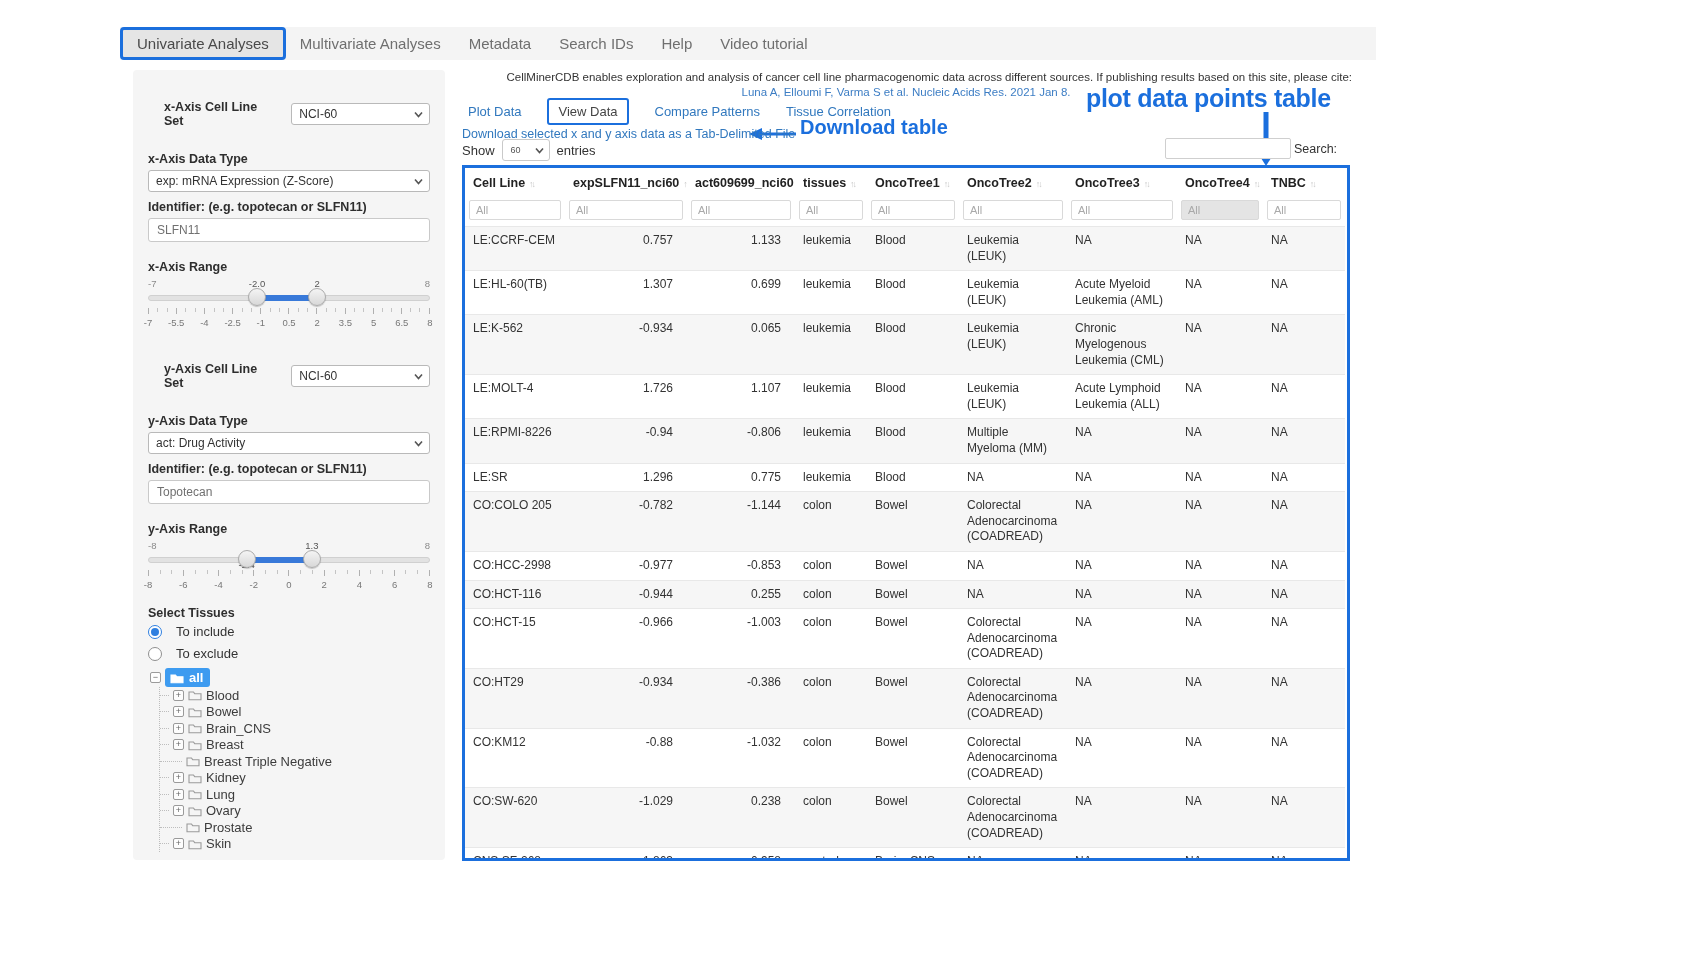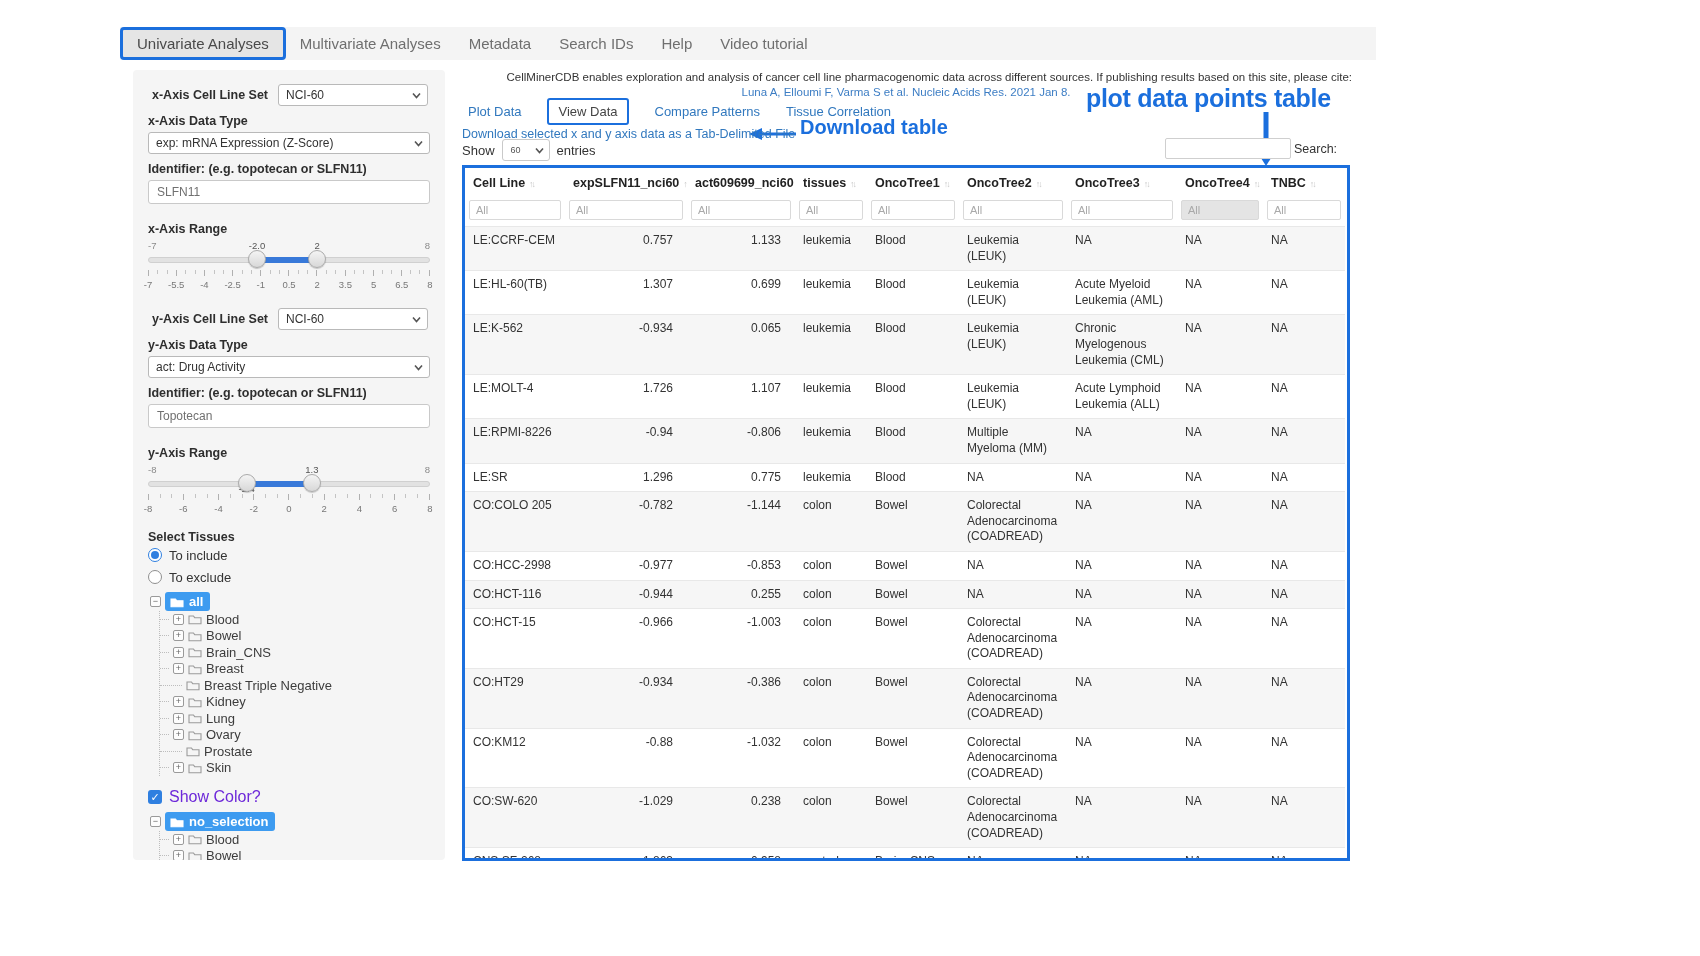--- a/index.html
+++ b/index.html
@@ -13,21 +13,21 @@
   .nav-tab { display:flex; align-items:center; padding:0 14px; font-size:15px;
     color:#6f6f6f; cursor:pointer; white-space:nowrap; }
   .nav-tab.active { background:#e5e5e5; color:#4a4a4a;
     border:3px solid var(--accent); border-radius:4px; }
 
   
   .sidebar { position:absolute; left:133px; top:70px; width:312px; height:790px;
     background:#f5f5f5; border-radius:4px; padding:12px 15px; overflow:hidden; }
   .fld-label { font-size:12.5px; font-weight:bold; color:#2e2e2e; margin:8px 0 4px; }
   .inline-row { display:flex; align-items:center; gap:6px; margin:2px 0 4px; }
-  .inline-row .fld-label { margin:4px; }
+  .inline-row .fld-label { margin:16px; }
   .sel { position:relative; background:#fff; border:1px solid #b9b9b9; border-radius:3px;
     height:22px; display:flex; align-items:center; padding:0 20px 0 7px;
     font-size:12px; color:#333; cursor:pointer; }
   .sel .chev { position:absolute; right:6px; top:7px; }
   .sel.w-mid { width:150px; }
   .sel.w-full { width:100%; }
   .txt-input { width:100%; height:24px; background:#fff; border:1px solid #c9c9c9;
     border-radius:3px; font-size:12px; color:#707070; padding:0 8px; margin-bottom:4px; }
 
   .slider { position:relative; height:52px; margin:2px 0 10px; }
@@ -42,21 +42,21 @@
     background:linear-gradient(#f4f4f4,#d8d8d8); border:1px solid #ababab;
     transform:translateX(-50%); box-shadow:0 1px 1px rgba(0,0,0,.2); cursor:pointer; }
   .slider .ticks { position:absolute; left:0; right:0; top:30px; height:6px;
     display:flex; justify-content:space-between; }
   .slider .ticks i { width:1px; height:4px; background:#c4c4c4; }
   .slider .ticks i.major { height:6px; background:#b0b0b0; }
   .slider .tick-labels { position:absolute; left:0; right:0; top:39px; height:12px; }
   .slider .tick-labels span { position:absolute; transform:translateX(-50%);
     font-size:9.5px; color:#777; }
 
-  .radio-row { display:flex; align-items:flex-start; gap:7px; margin:4px 0 7px; cursor:pointer; }
+  .radio-row { display:flex; align-items:flex-end; gap:14px; margin:4px 0 7px; cursor:pointer; }
   .radio { width:14px; height:14px; border-radius:50%; border:1px solid #8f8f8f;
     background:#fff; position:relative; }
   .radio.on { border-color:#2f7fe0; }
   .radio.on::after { content:""; position:absolute; left:2px; top:2px; width:8px; height:8px;
     border-radius:50%; background:#2f7fe0; }
   .radio-label { font-size:13px; color:#333; }
 
   .tree { margin:6px 0 2px 2px; }
   .tree-root-row { display:flex; align-items:center; gap:4px; }
   .expander { width:11px; height:11px; border:1px solid #9a9a9a; background:#fdfdfd;

